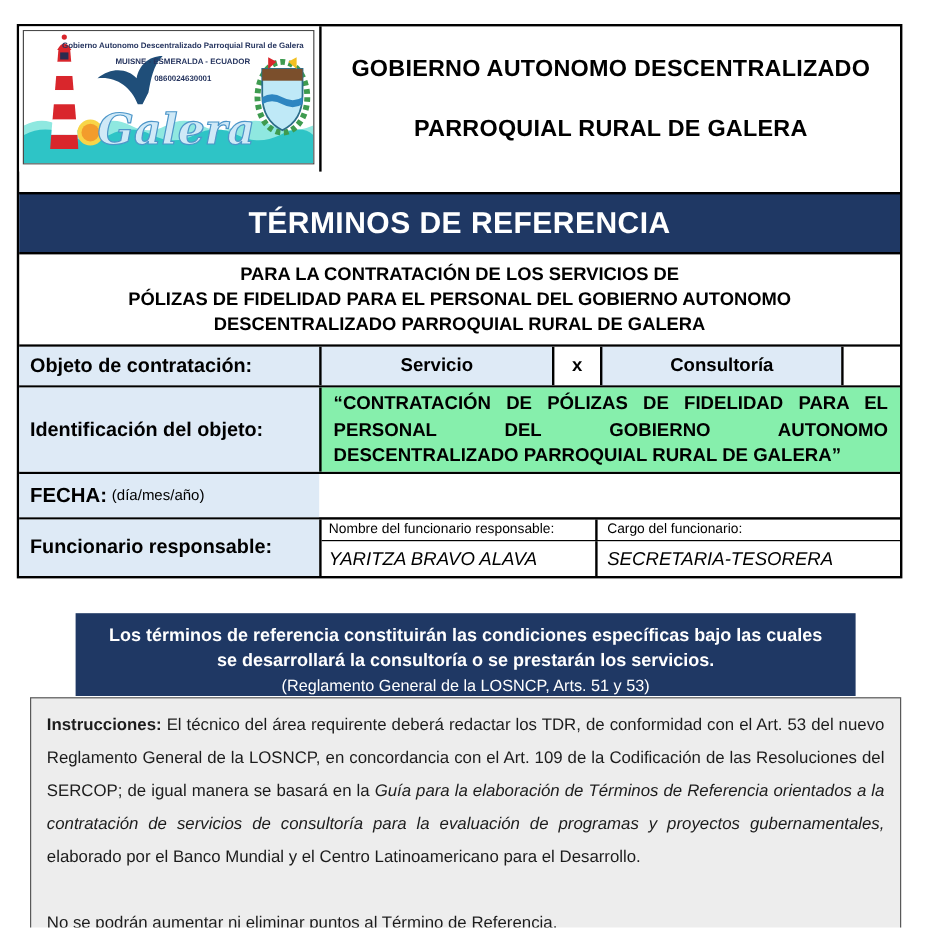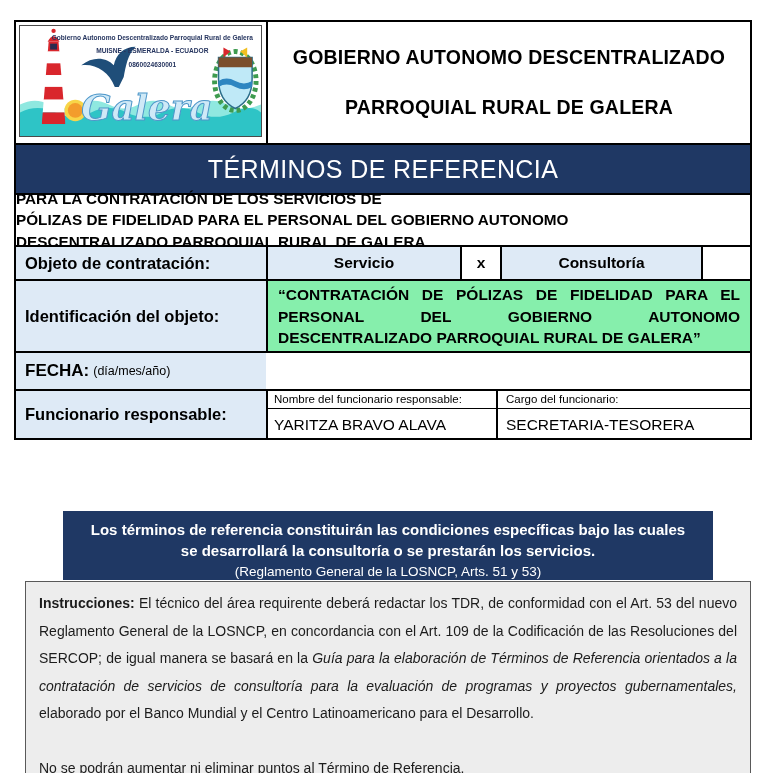--- a/index.html
+++ b/index.html
@@ -21,24 +21,24 @@
   .logo-cell { width:250px; background:#fff; padding:3px 4px 6px 3px; }
   .logo-frame { width:100%; height:100%; border:1px solid #4a4a4a; box-sizing:border-box; }
   .title-cell {
     flex:1; display:flex; flex-direction:column; align-items:center; justify-content:center;
     text-align:center; font-weight:bold; font-size:19.5px; line-height:1.5; letter-spacing:0.2px;gap:20px;
   }
 
   .banner-row {
     height:50px; background:#1F3864; color:#fff; display:flex;
     align-items:center; justify-content:center;
-    font-weight:normal; font-size:25px; letter-spacing:0.4px;
+    font-weight:bold; font-size:25px; letter-spacing:0.4px;margin-top:17px;
   }
   .subtitle-row {
-    height:52px; flex-direction:column; align-items:flex-start; justify-content:center;
+    height:77px; flex-direction:column; align-items:center; justify-content:center;
     display:flex; text-align:center; font-weight:bold; font-size:15.3px; line-height:1.38;
   }
 
   .label-cell {
     width:250px; background:#DEEAF6; display:flex; align-items:center;
     padding:0 6px 0 9px; font-weight:bold; font-size:16.5px;
   }
   .objeto-row { height:34px; }
   .opt-cell {
     display:flex; align-items:center; justify-content:center;
@@ -60,21 +60,21 @@
   .fecha-label-fmt { font-weight:normal; font-size:12.5px; margin-left:4px; }
   .fecha-value {
     flex:1; background:#fff; display:flex; align-items:center;
     padding-left:10px; font-size:15.5px;
   }
 
   .func-row { height:49px; }
   .func-right { flex:1; display:flex; flex-direction:column; border-left:2px solid #000; box-sizing:border-box; }
   .func-subrow { display:flex; box-sizing:border-box; }
   .func-subrow.head { height:18px; border-bottom:1px solid #000; }
-  .func-subrow.vals { flex:1; }
+  .func-subrow.vals { flex:1;font-style:italic; }
   .func-col1 { width:228px; box-sizing:border-box; padding:2px 4px 0 6px; }
   .func-col2 { flex:1; border-left:2px solid #000; box-sizing:border-box; padding:2px 4px 0 8px; }
   .func-subrow.head .func-col1, .func-subrow.head .func-col2 { font-size:11.5px; }
   .func-subrow.vals .func-col1, .func-subrow.vals .func-col2 {
     font-size:15.5px; display:flex; align-items:center;
   }
 
   
   .notice {
     position:absolute; left:63px; top:487px; width:650px; height:69px;

